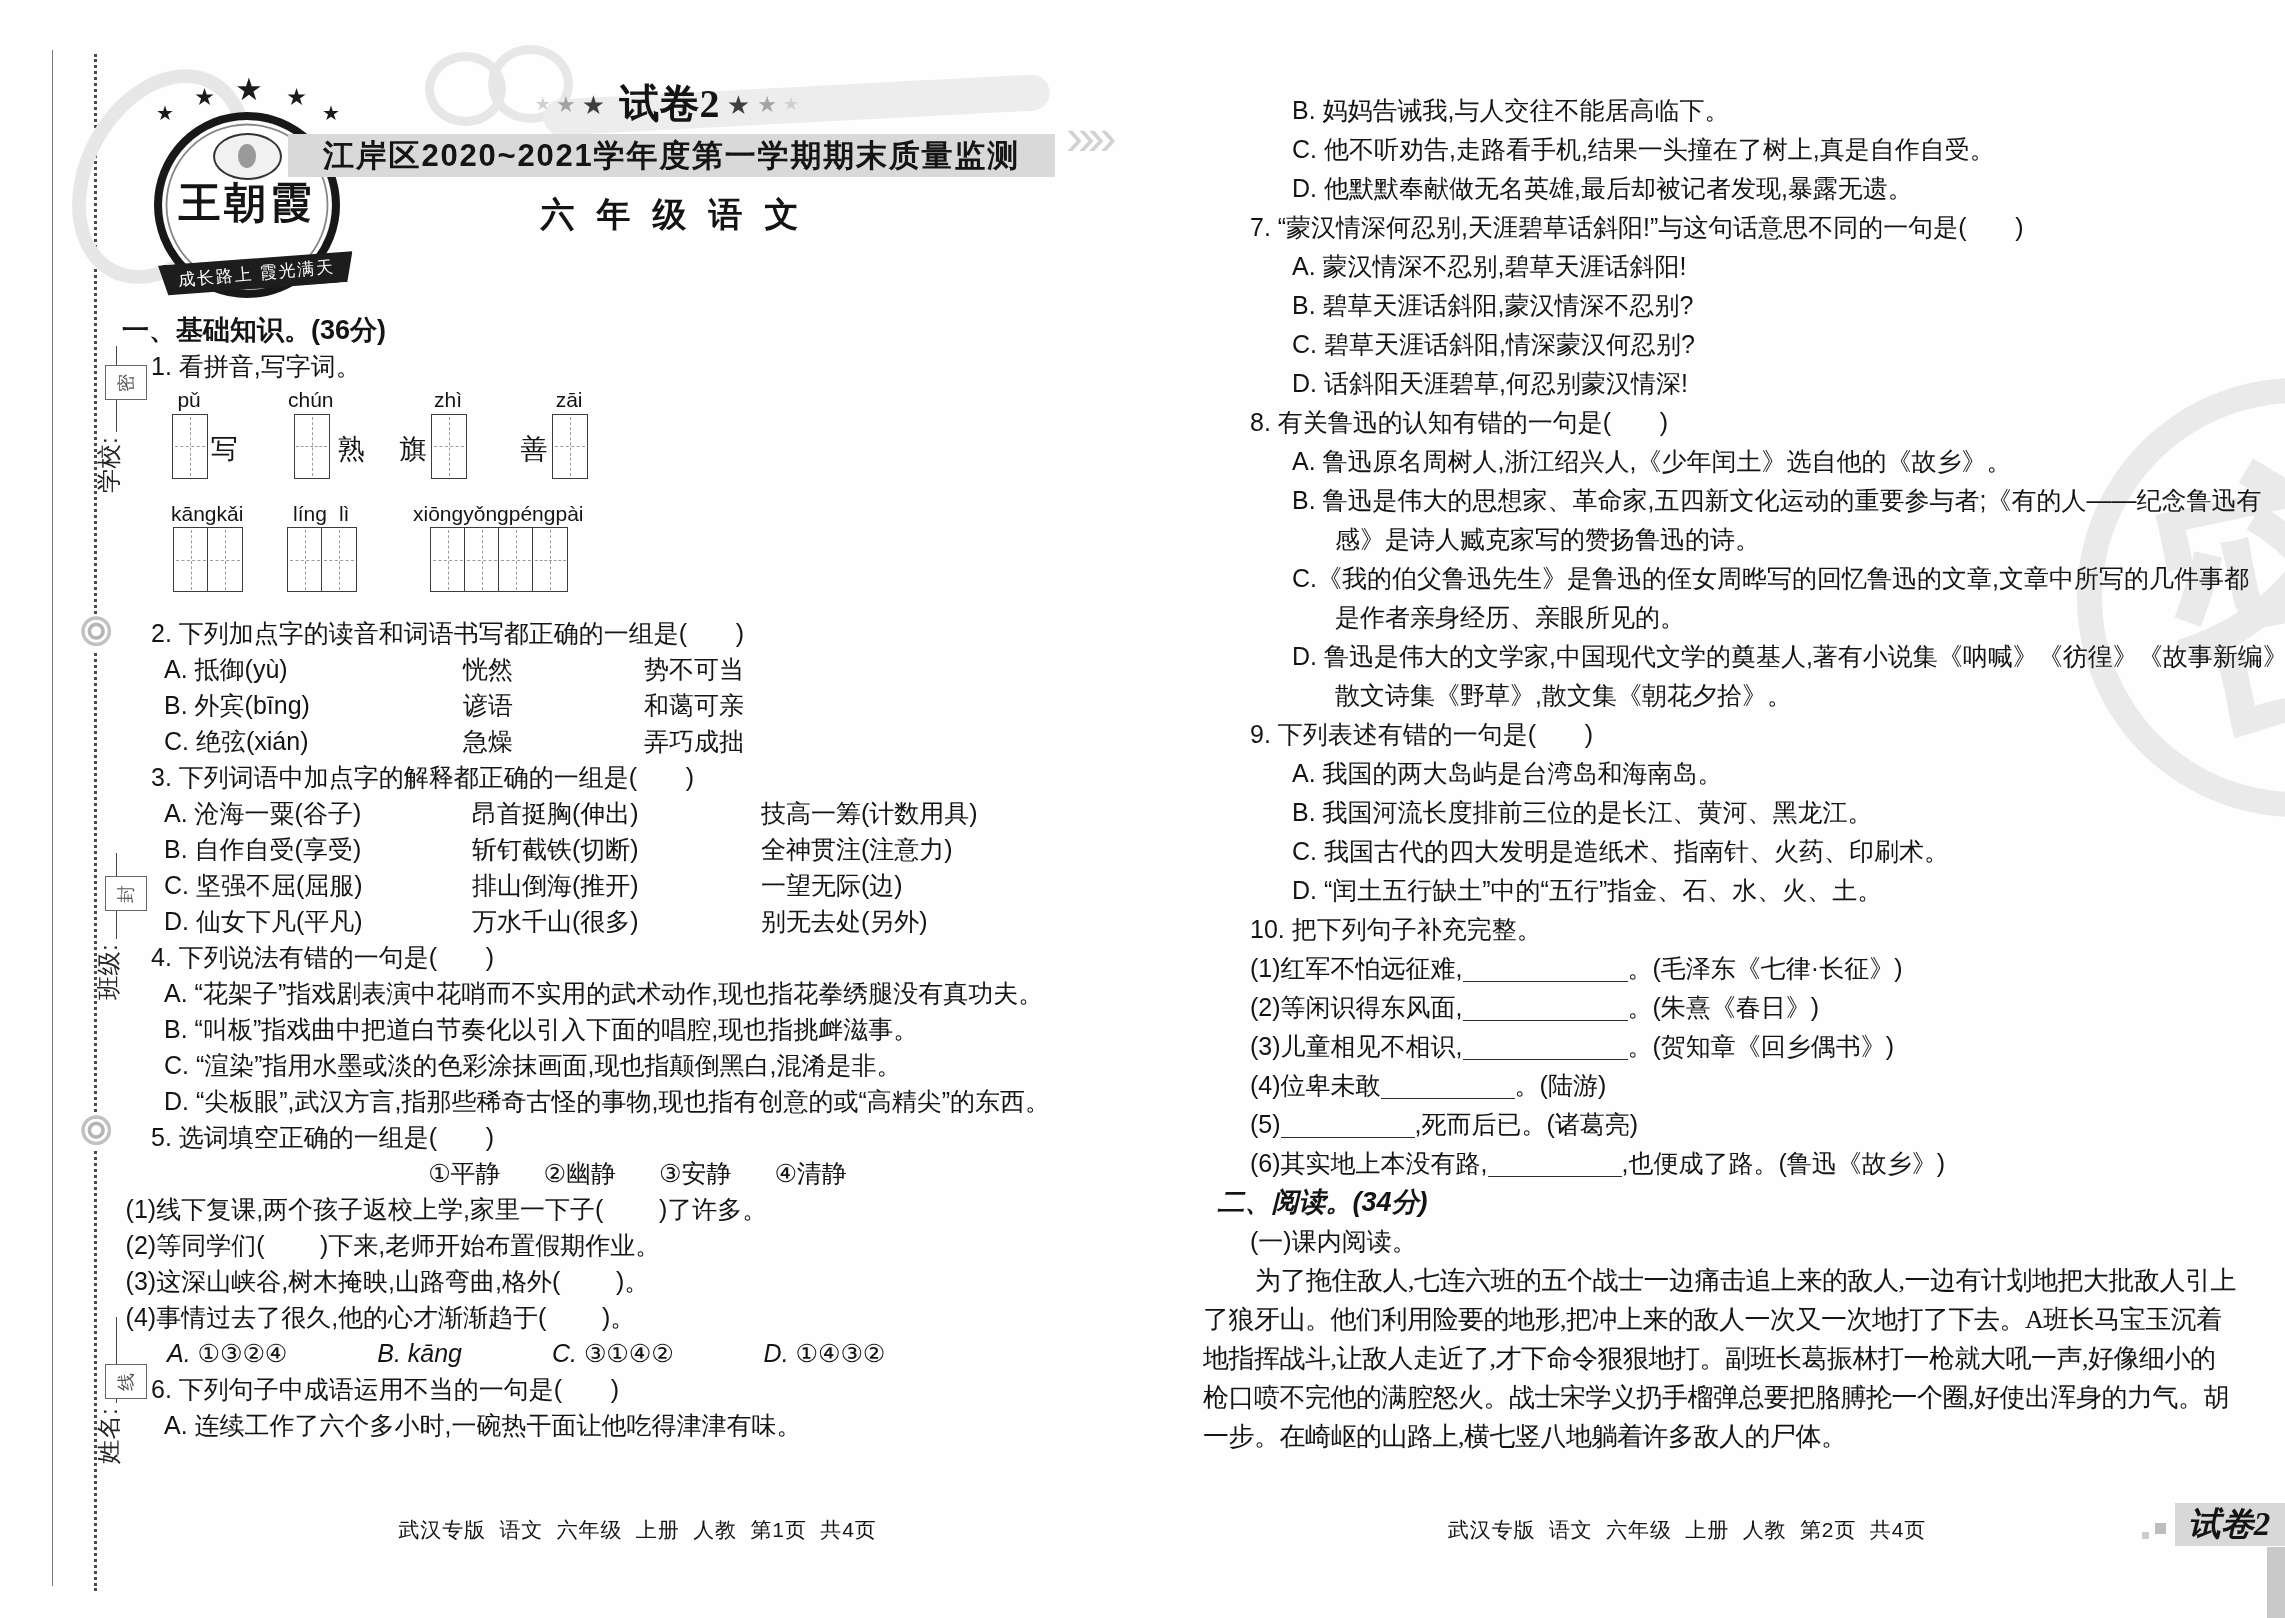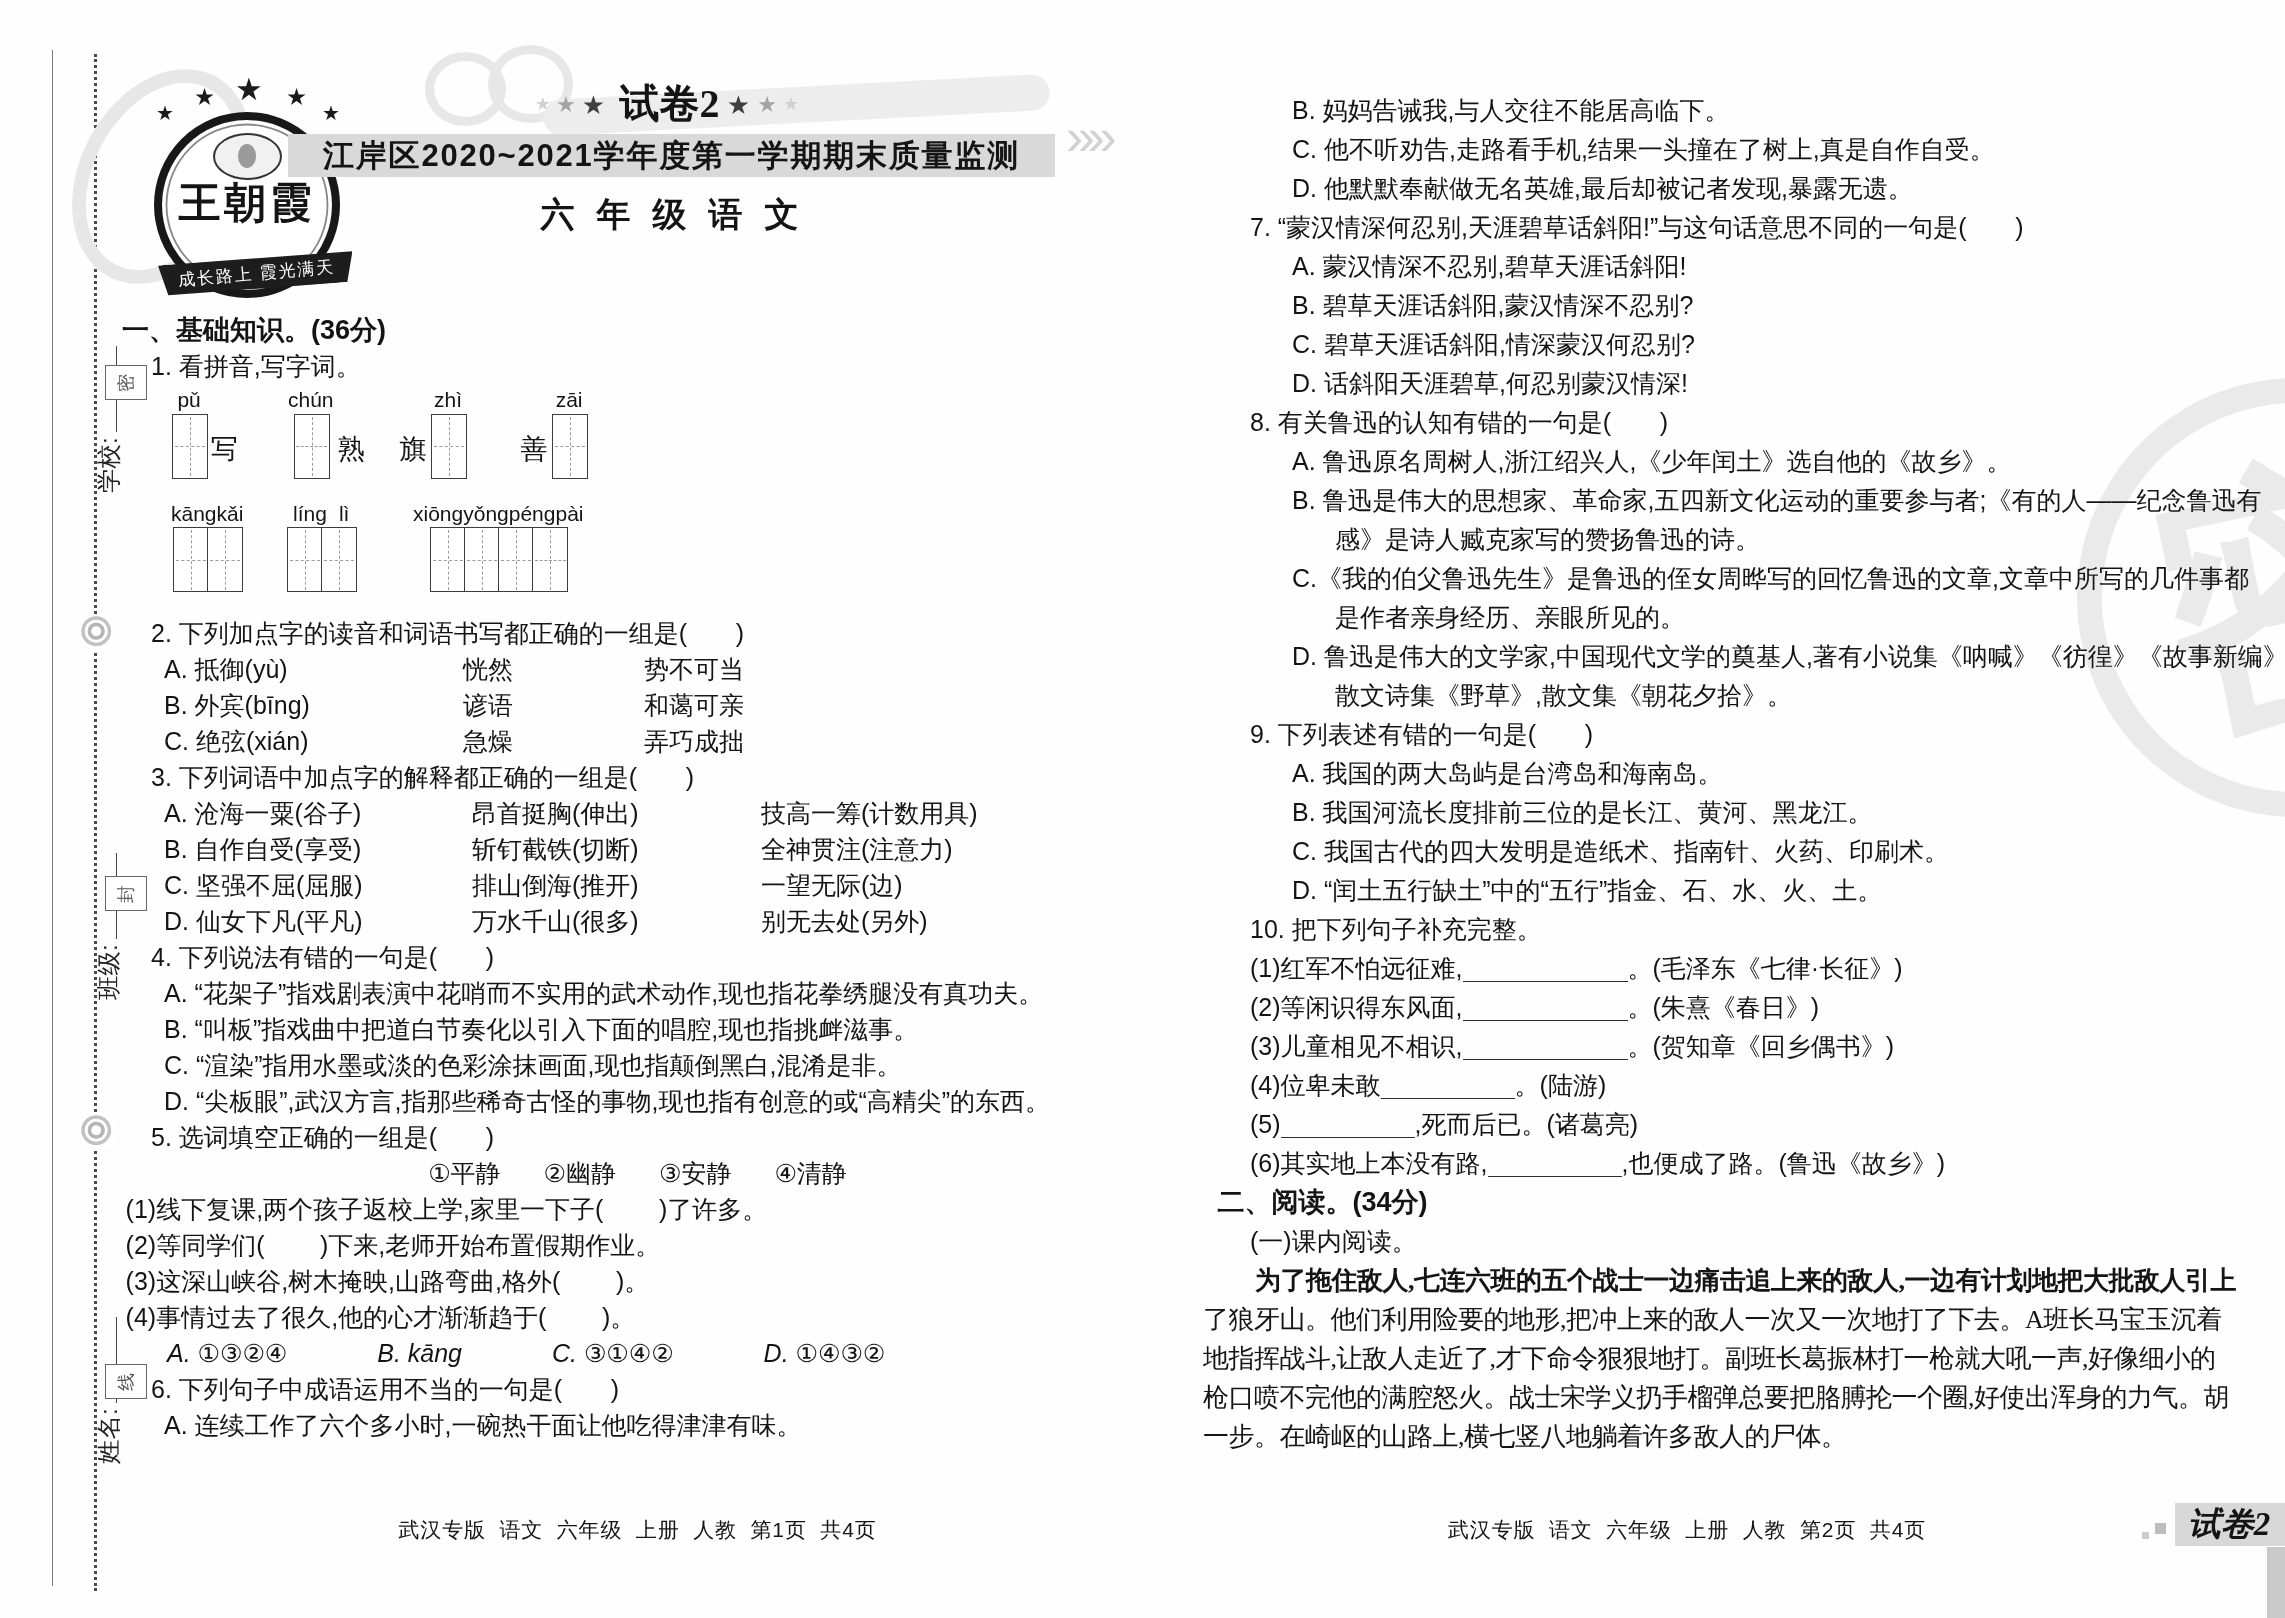--- a/index.html
+++ b/index.html
@@ -53,32 +53,32 @@
   .L .ln{height:36px;line-height:36px;font-size:25px;}
   .R .ln{height:39px;line-height:39px;font-size:25px;}
   .ln.sec{font-weight:bold;font-size:27px;}
   .L .ln.q{padding-left:29px;}
   .L .ln.opt{padding-left:42px;}
   .L .ln.sub{padding-left:3.6px;}
   .R .ln.q{padding-left:47px;}
   .R .ln.opt{padding-left:89px;}
   .R .ln.optwrap{padding-left:132px;}
   .R .ln.sub{padding-left:47px;}
-  .R .ln.sec{padding-left:14.5px;}
+  .R .ln.sec{padding-left:14.5px;font-style:italic;}
   .R .ln.sub2{padding-left:47px;}
   .ln.opt3{padding-left:42px;display:flex;}
   .ln.opt3 .col:nth-child(1){width:299px;}
   .ln.opt3 .col:nth-child(2){width:181px;}
   .ln.opt3b{padding-left:42px;display:flex;}
   .ln.opt3b .col:nth-child(1){width:308px;}
   .ln.opt3b .col:nth-child(2){width:289px;}
   .ln.centerrow{display:flex;justify-content:center;gap:43px;}
   .ln.choices{padding-left:45px;display:flex;gap:90px;font-style:italic;}
   .R .ln.parfirst,.R .ln.par{font-family:"Liberation Serif","DejaVu Serif",serif;letter-spacing:-0.5px;font-size:26px;}
-  .R .ln.parfirst{text-indent:52px;font-weight:bold;}
+  .R .ln.parfirst{text-indent:52px;}
   .dt{text-emphasis:filled dot;-webkit-text-emphasis:filled dot;
       text-emphasis-position:under right;-webkit-text-emphasis-position:under right;}
   .blank{display:inline-block;width:165px;border-bottom:1.8px solid #2c2c2c;height:27px;vertical-align:-4.5px;}
   .blank.s{width:134px;}
   
   .ln.pinyin{height:231px;line-height:normal;}
   .pinrow{position:absolute;left:0;width:100%;height:90px;}
   .pinrow.r0{top:5.4px;}
   .pinrow.r1{top:119px;}
   .pg{position:absolute;display:flex;align-items:flex-end;}

